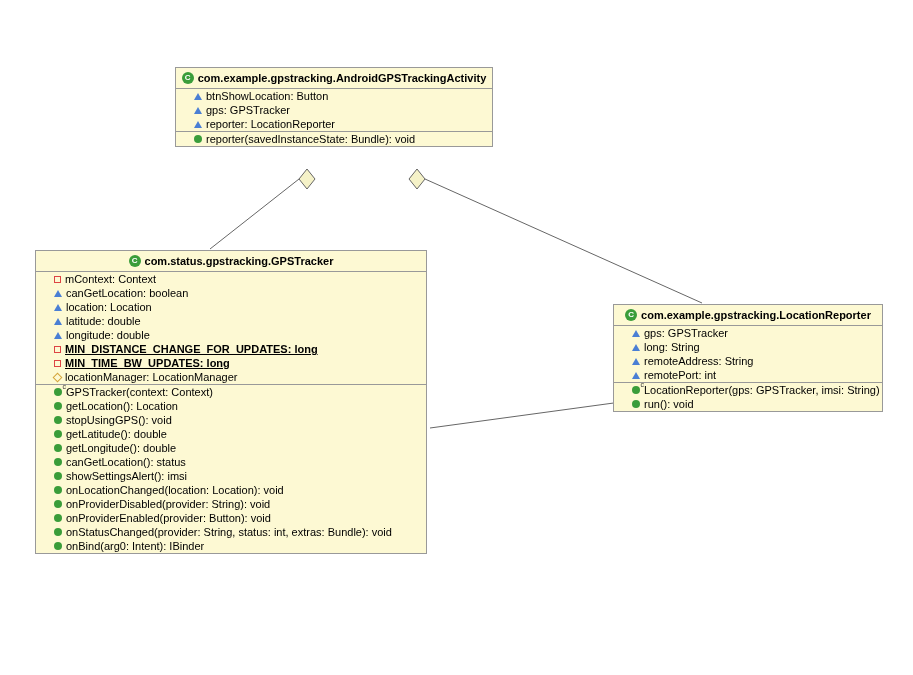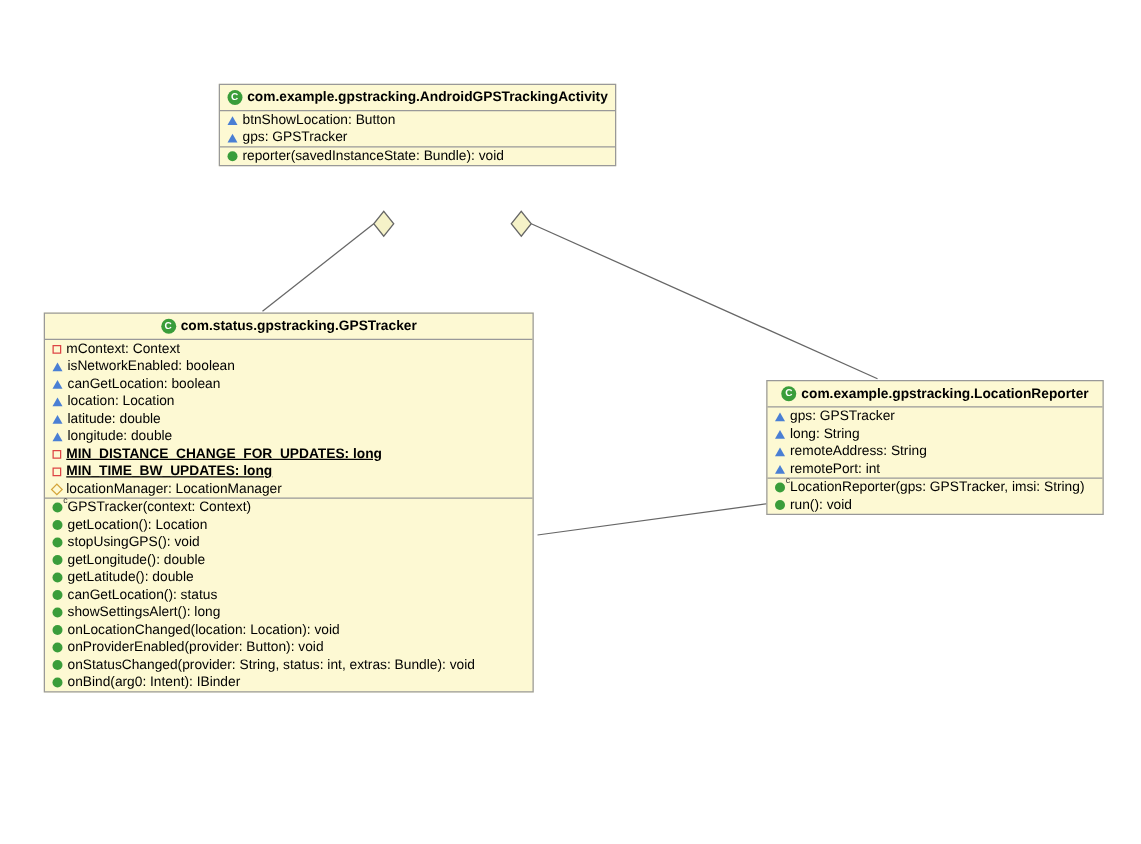--- a/index.html
+++ b/index.html
@@ -29,20 +29,21 @@
     .section {
       border-bottom: 1px solid #999;
     }
     .section:last-child { border-bottom: none; }
     .member {
       padding: 1px 6px;
       display: flex;
       align-items: center;
       gap: 4px;
       white-space: nowrap;
+      margin-left: 12px;
     }
     .icon {
       width: 10px;
       height: 10px;
       display: inline-flex;
       align-items: center;
       justify-content: center;
       flex-shrink: 0;
     }
     .icon-class {
@@ -120,20 +121,24 @@
   </div>
   <div class="section">
     <div class="member">
         <span class="icon icon-package-field"></span>
         <span>btnShowLocation: Button</span>
       </div>
     <div class="member">
         <span class="icon icon-package-field"></span>
         <span>gps: GPSTracker</span>
       </div>
+    <div class="member">
+        <span class="icon icon-package-field"></span>
+        <span>reporter: LocationReporter</span>
+      </div>
   </div>
   <div class="section">
     <div class="member">
         <span class="icon icon-public-method"></span>
         <span>reporter(savedInstanceState: Bundle): void</span>
       </div>
   </div>
 </div>
 
 <div class="class-box" style="left:35px; top:250px; width:392px;">
@@ -141,24 +146,20 @@
     <span class="icon icon-class">C</span>
     <span>com.status.gpstracking.GPSTracker</span>
   </div>
   <div class="section">
     <div class="member">
         <span class="icon icon-private-field"></span>
         <span>mContext: Context</span>
       </div>
     <div class="member">
         <span class="icon icon-package-field"></span>
-        <span>isNetworkEnabled: boolean</span>
-      </div>
-    <div class="member">
-        <span class="icon icon-package-field"></span>
         <span>canGetLocation: boolean</span>
       </div>
     <div class="member">
         <span class="icon icon-package-field"></span>
         <span>location: Location</span>
       </div>
     <div class="member">
         <span class="icon icon-package-field"></span>
         <span>latitude: double</span>
       </div>
@@ -187,37 +188,41 @@
     <div class="member">
         <span class="icon icon-public-method"></span>
         <span>getLocation(): Location</span>
       </div>
     <div class="member">
         <span class="icon icon-public-method"></span>
         <span>stopUsingGPS(): void</span>
       </div>
     <div class="member">
         <span class="icon icon-public-method"></span>
+        <span>getLatitude(): double</span>
+      </div>
+    <div class="member">
+        <span class="icon icon-public-method"></span>
         <span>getLongitude(): double</span>
       </div>
     <div class="member">
         <span class="icon icon-public-method"></span>
-        <span>getLatitude(): double</span>
-      </div>
-    <div class="member">
-        <span class="icon icon-public-method"></span>
         <span>canGetLocation(): status</span>
       </div>
     <div class="member">
         <span class="icon icon-public-method"></span>
-        <span>showSettingsAlert(): long</span>
+        <span>showSettingsAlert(): imsi</span>
       </div>
     <div class="member">
         <span class="icon icon-public-method"></span>
         <span>onLocationChanged(location: Location): void</span>
+      </div>
+    <div class="member">
+        <span class="icon icon-public-method"></span>
+        <span>onProviderDisabled(provider: String): void</span>
       </div>
     <div class="member">
         <span class="icon icon-public-method"></span>
         <span>onProviderEnabled(provider: Button): void</span>
       </div>
     <div class="member">
         <span class="icon icon-public-method"></span>
         <span>onStatusChanged(provider: String, status: int, extras: Bundle): void</span>
       </div>
     <div class="member">

